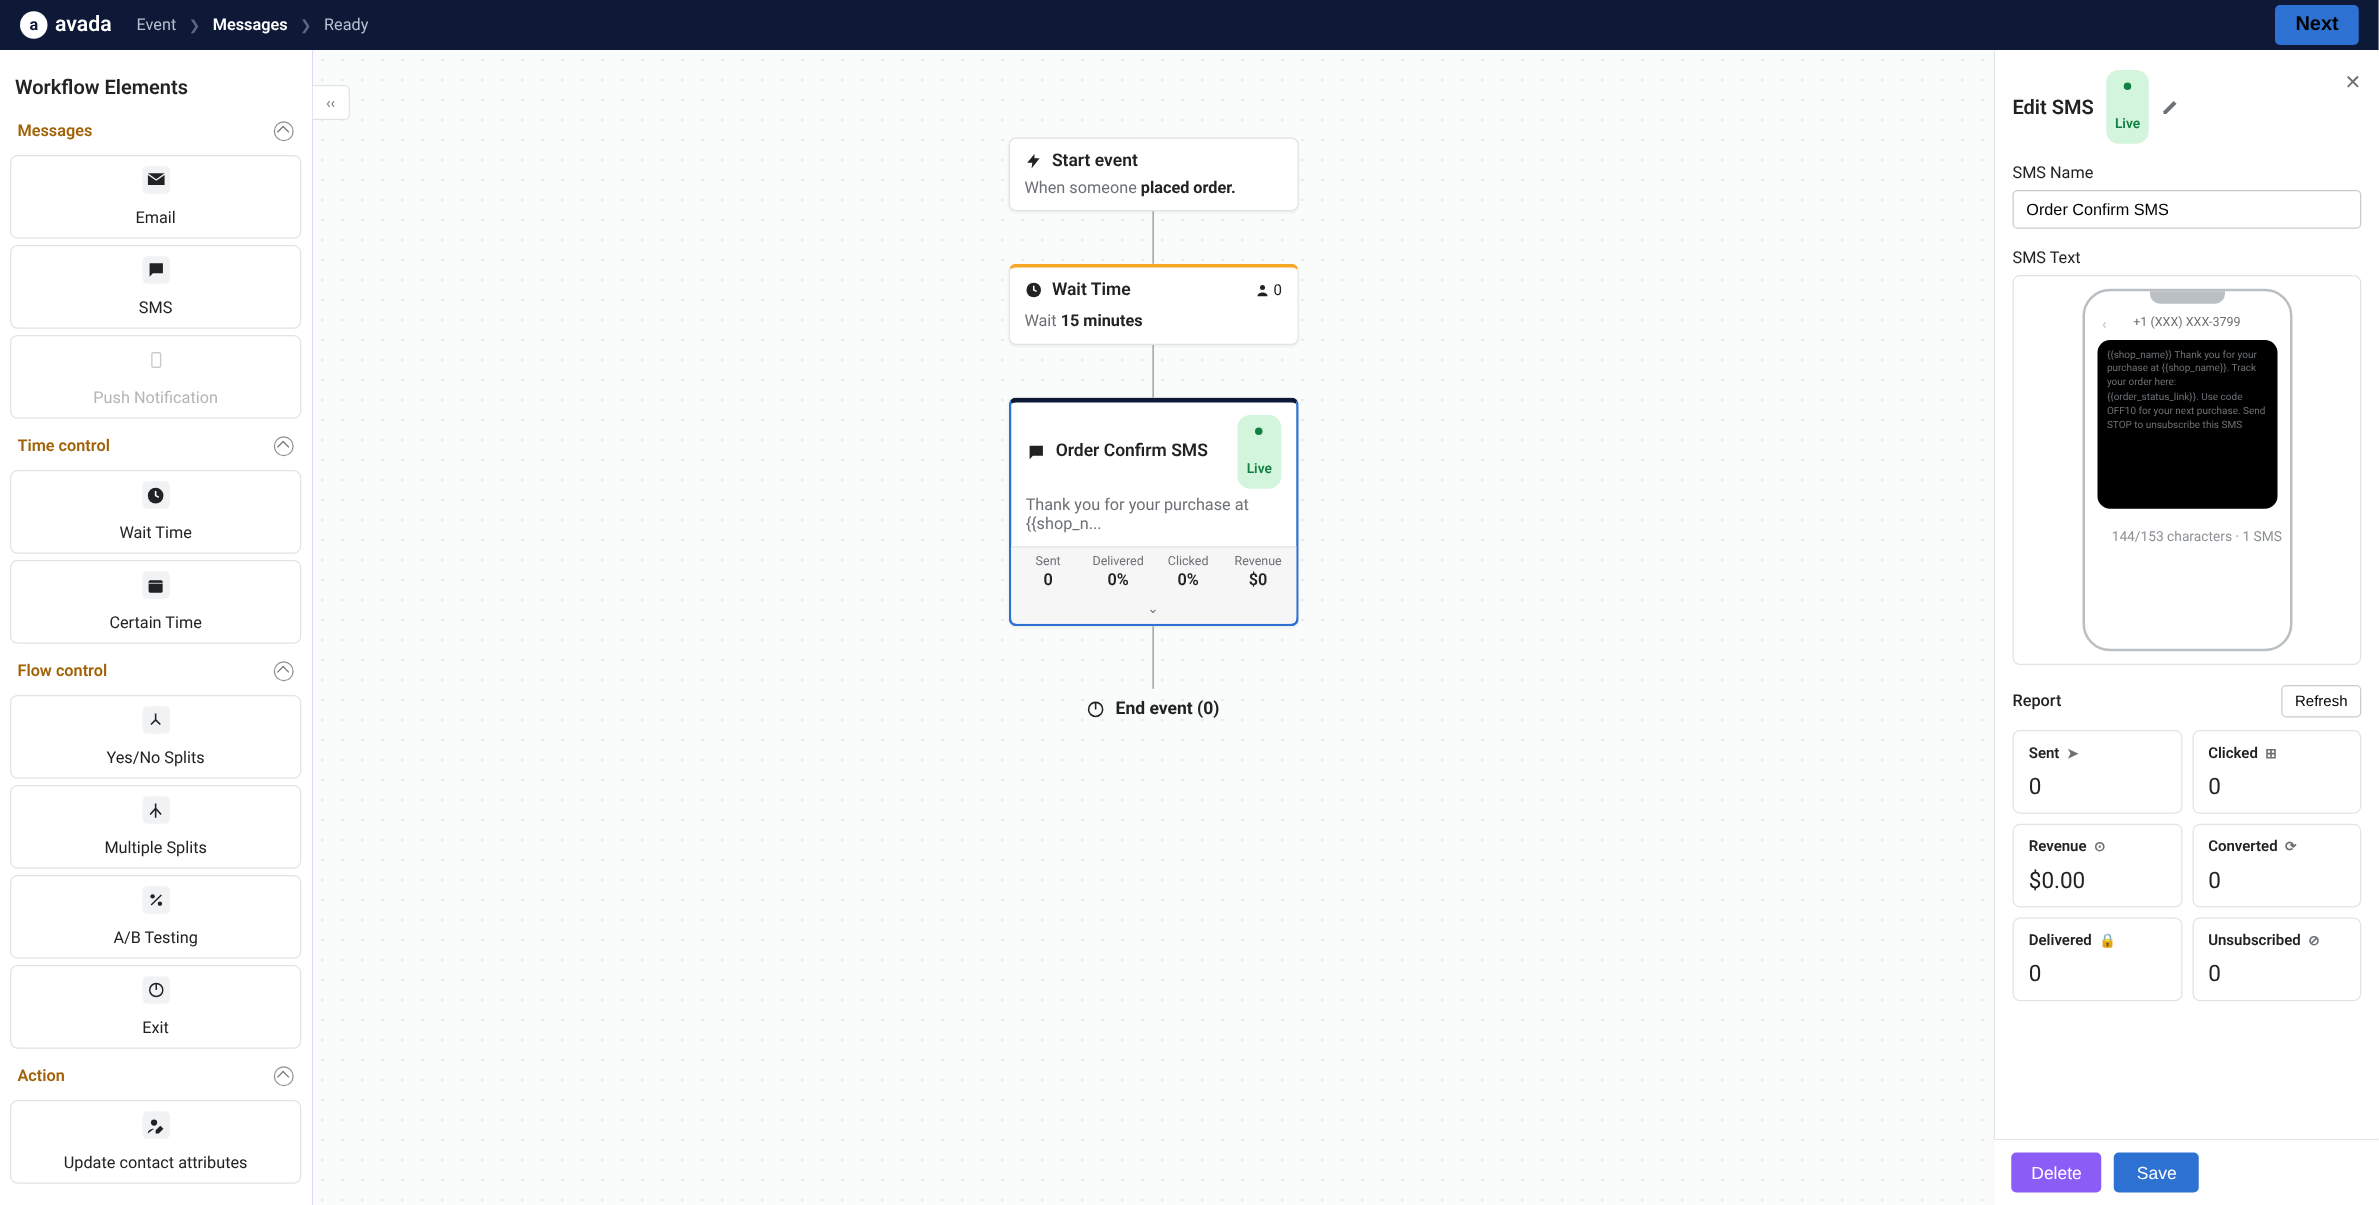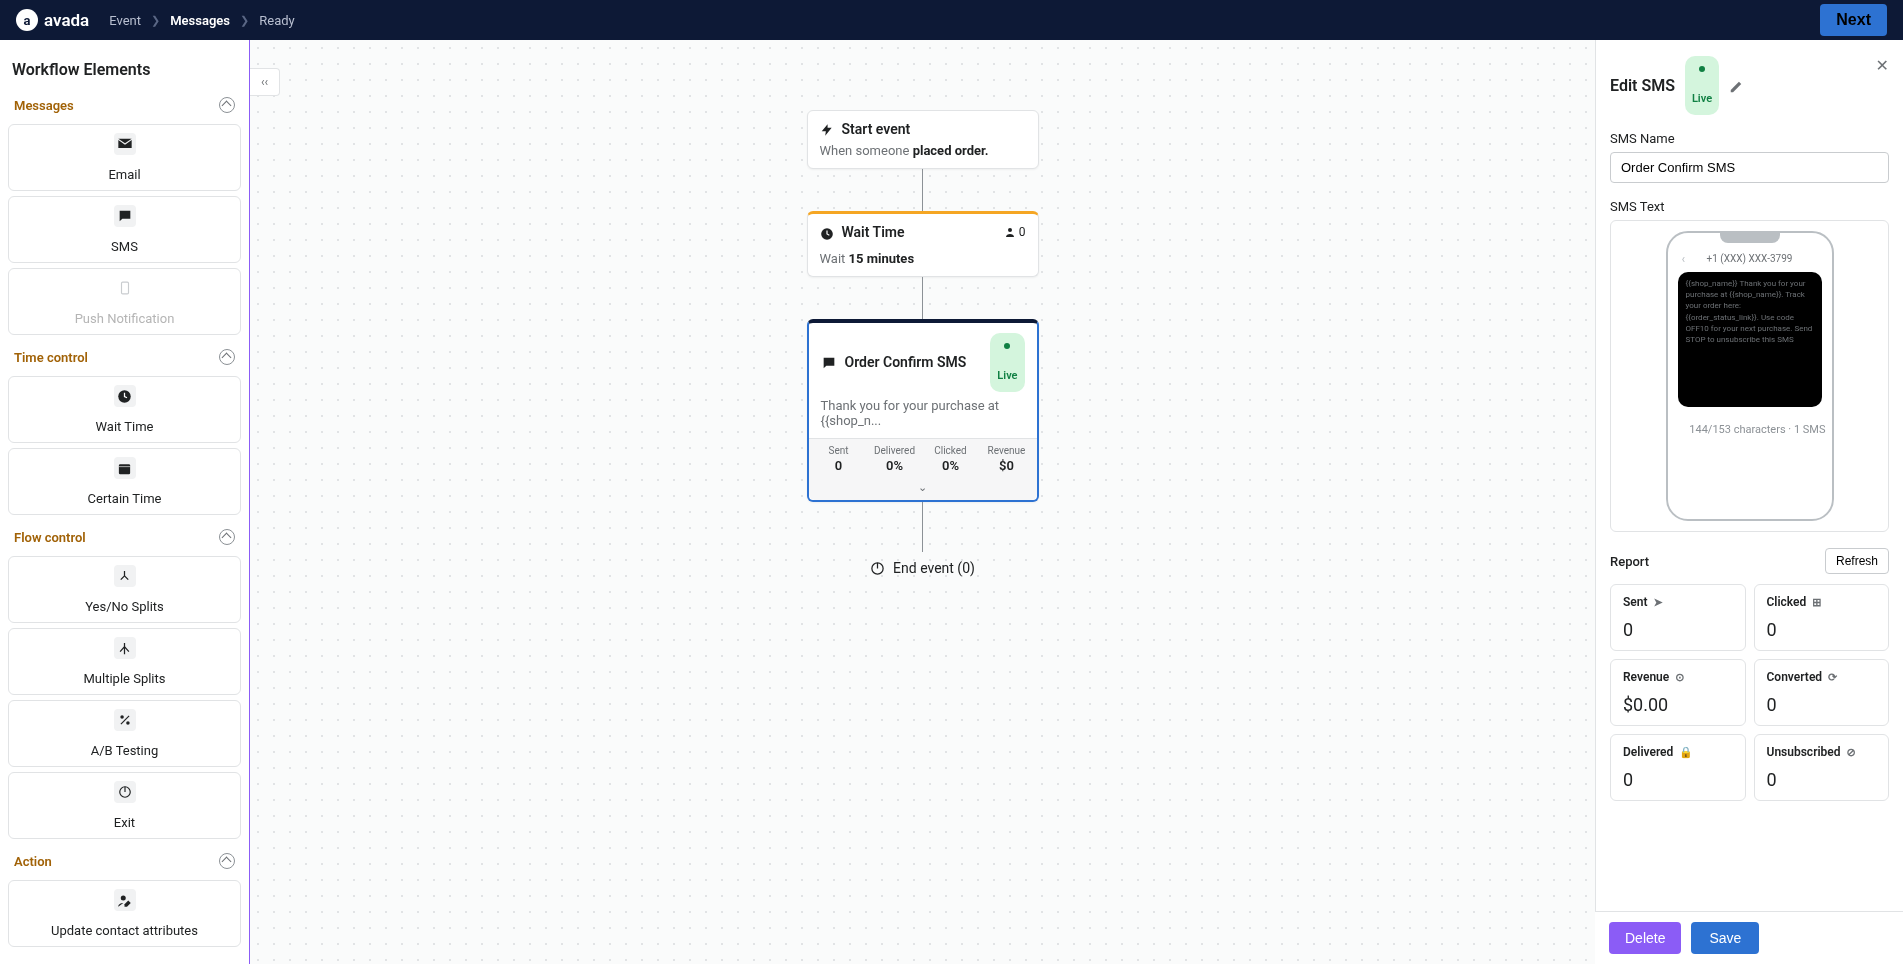--- a/index.html
+++ b/index.html
@@ -40,21 +40,21 @@
 .sms-head { display: flex; align-items: center; justify-content: space-between; padding: 10px 12px 6px; }
 .sms-title-group { display: flex; align-items: center; gap: 8px; font-weight: 600; font-size: 14px; }
 .live-badge { display: inline-flex; align-items: center; gap: 20px; background: #d4f5dd; color: #108043; font-size: 11px; font-weight:600; padding: 10px 7px; border-radius: 10px; flex-direction: column; }
 .live-dot { width: 6px; height: 6px; background: #108043; border-radius: 50%; display:inline-block;}
 .sms-sub { color: #6d7175; font-size: 13px; padding: 0 12px 10px; }
 .sms-stats { display: flex; border-top: 1px solid #e1e3e5; background:#f6f6f7; padding: 6px 2px 2px; }
 .stat { flex: 1; text-align: center; }
 .stat-label { font-size: 10px; color: #6d7175; }
 .stat-value { font-size: 13px; font-weight: 600; padding: 2px 0 6px; }
 .chevron-expand { text-align:center; padding:0 0 6px; color:#6d7175; cursor:pointer; font-size:11px; background:#f6f6f7; border-radius:0 0 6px 6px;}
-.end-event { display: flex; align-items: center; gap: 8px; font-weight: 400; font-size: 14px; padding: 8px 0; }
+.end-event { display: flex; align-items: center; gap: 8px; font-weight: 700; font-size: 14px; padding: 8px 0; }
 .sidebar-right { width: 308px; border-left: 1px solid #e1e3e5; padding: 16px 14px; overflow-y: auto; background:#fff; position:relative; }
 .right-header { display: flex; align-items: center; gap: 10px; margin-bottom: 16px; }
 .right-header h3 { font-size: 16px; font-weight: 600; }
 .close-x { position:absolute; right:14px; top:16px; cursor:pointer; color:#6d7175; font-size:16px;}
 .form-label { font-size: 13px; color: #202223; margin-bottom: 6px; display:block; }
 .text-input { width: 100%; border: 1px solid #c9cccf; border-radius: 4px; padding: 7px 10px; font-size: 13px; margin-bottom: 16px; }
 .phone-preview { border:1px solid #e1e3e5; border-radius:6px; padding:10px; display:flex; justify-content:center; margin-bottom:16px; }
 .phone { width: 168px; height: 290px; border: 2px solid #babfc3; border-radius: 22px; padding: 6px; position:relative; background:#fff; }
 .notch { width:60px; height:10px; background:#babfc3; border-radius:0 0 8px 8px; position:absolute; top:0; left:50%; transform:translateX(-50%);}
 .phone-top { display:flex; align-items:center; justify-content:center; gap:8px; padding:14px 0 8px; font-size:10px; color:#6d7175; position:relative;}

